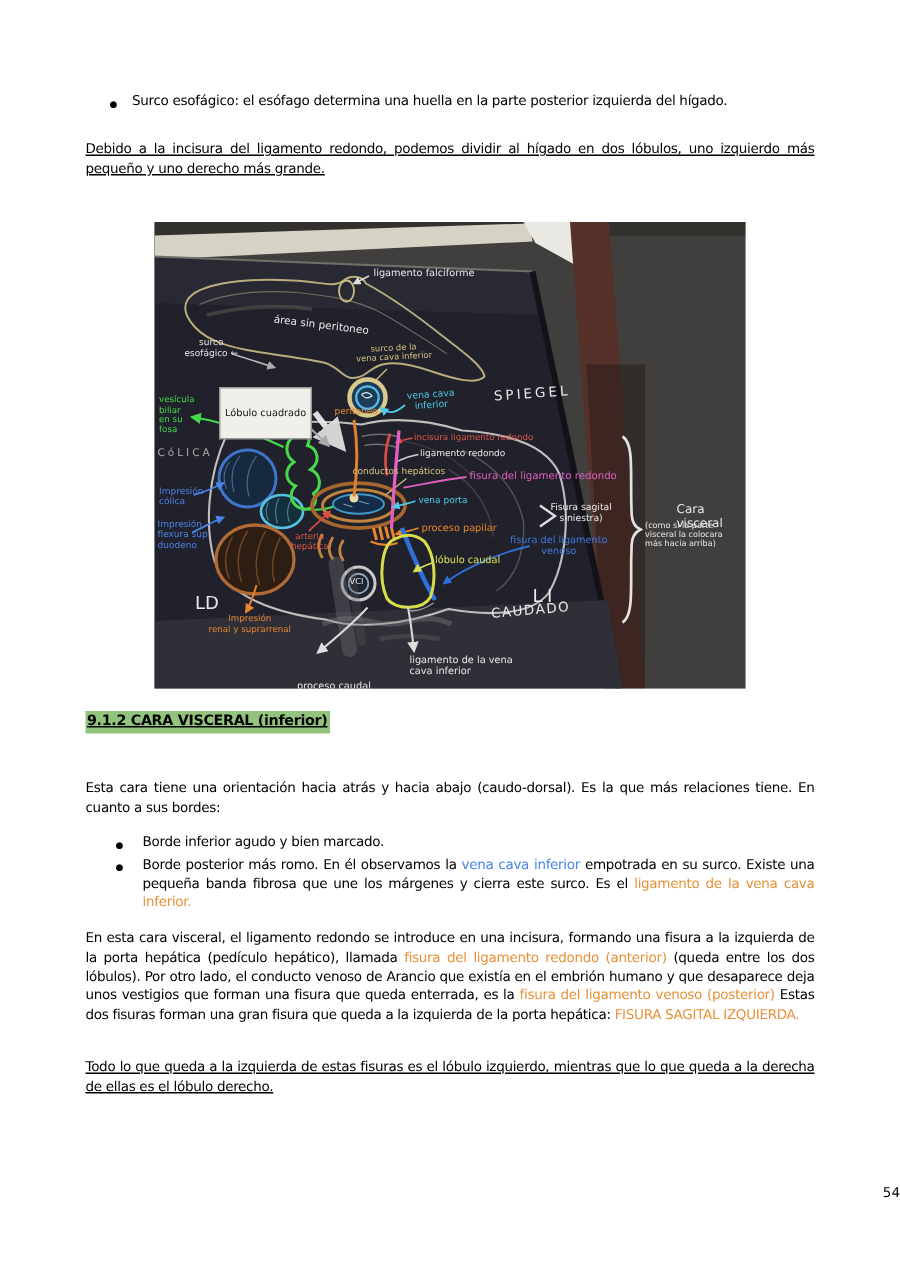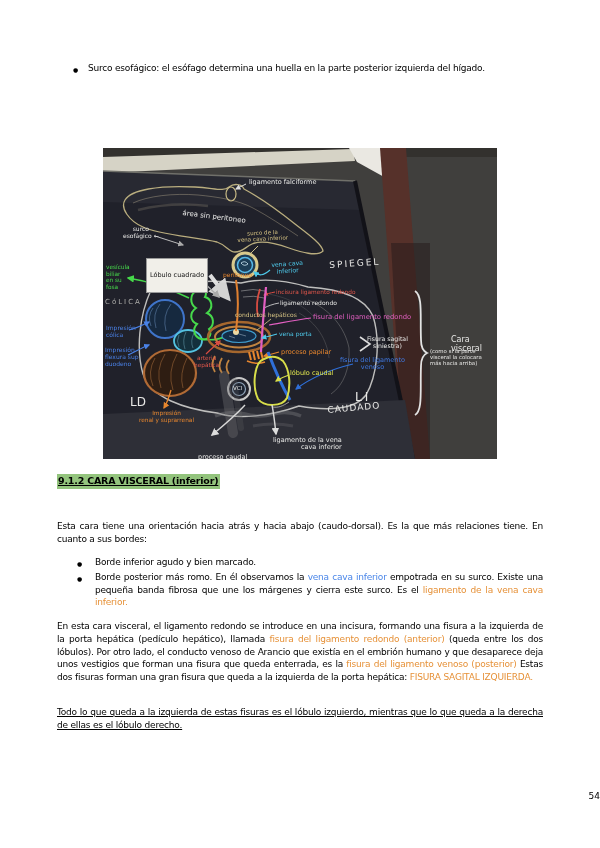--- a/index.html
+++ b/index.html
@@ -30,20 +30,21 @@
 
 <div class="sheet">
 
   <div class="block" style="top:62px">
     <div class="li">
       <span class="dot">●</span>
       <span class="li-text">Surco esofágico: el esófago determina una huella en la parte posterior izquierda del hígado.</span>
     </div>
   </div>
 
+  <p class="block just uline" style="top:94px;margin:0">Debido a la incisura del ligamento redondo, podemos dividir al hígado en dos lóbulos, uno izquierdo más pequeño y uno derecho más grande.</p>
 
   <div class="photo">
     <svg width="394" height="311" viewBox="0 0 394 311">
       <defs>
         <marker id="aW" viewBox="0 0 10 10" refX="8" refY="5" markerWidth="5.5" markerHeight="5.5" orient="auto-start-reverse">
             <path d="M0,0 L10,5 L0,10 z" fill="#ddd"></path>
           </marker>
         <marker id="aGr" viewBox="0 0 10 10" refX="8" refY="5" markerWidth="6" markerHeight="6" orient="auto-start-reverse">
             <path d="M0,0 L10,5 L0,10 z" fill="#aaa"></path>
           </marker>
@@ -193,21 +194,21 @@
 cólica</div>
         <div class="bb-label" style="left: 2px; top: 199px; color: rgb(74, 130, 232); font-size: 6px;">Impresión
 flexura sup
 duodeno</div>
         <div class="bb-label" style="left: 27px; top: 248px; color: rgb(232, 232, 230); font-size: 12px;">LD</div>
         <div class="bb-label" style="left: 36px; top: 262px; color: rgb(230, 134, 46); font-size: 5.8px; text-align: center;">Impresión
 renal y suprarrenal</div>
         <div class="bb-label" style="left: 252px; top: 243px; color: rgb(232, 232, 230); font-size: 12px; letter-spacing: 3px;">LI</div>
         <div class="bb-label" style="left: 224px; top: 257px; color: rgb(232, 232, 230); font-size: 9px; transform: rotate(-5deg); letter-spacing: 1px;">CAUDADO</div>
         <div class="bb-label" style="left: 95px; top: 287px; color: rgb(232, 232, 230); font-size: 6.5px; margin-top: 19px;">proceso caudal</div>
-        <div class="bb-label" style="left: 170px; top: 289px; color: rgb(232, 232, 230); font-size: 6.5px; text-align: right;">ligamento de la vena
+        <div class="bb-label" style="left: 170px; top: 289px; color: rgb(232, 232, 230); font-size: 6.5px; text-align: left;">ligamento de la vena
 cava inferior</div>
         <div class="bb-label" style="left: 348px; top: 187px; color: rgb(232, 232, 230); font-size: 8px;">Cara visceral</div>
         <div class="bb-label" style="left: 327px; top: 200px; color: rgb(232, 232, 230); font-size: 5.4px;">(como si la parte
 visceral la colocara
 más hacia arriba)</div>
       </div>
   </div>
 
   <div class="block" style="top:474px">
     <span class="heading-hl">9.1.2 CARA VISCERAL (inferior)</span>

